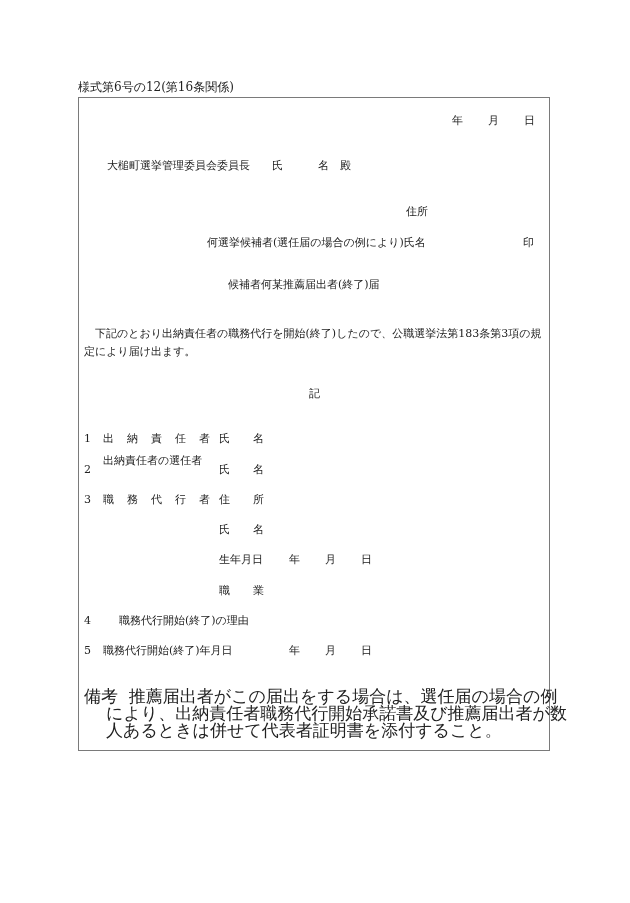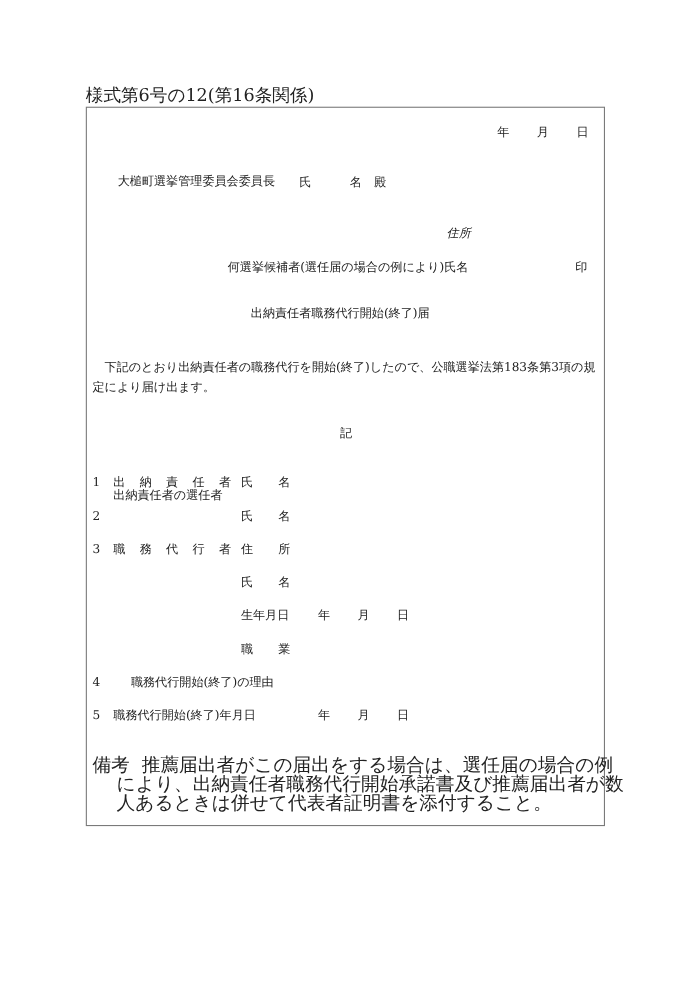--- a/index.html
+++ b/index.html
@@ -10,21 +10,21 @@
     body {
       width: 630px;
       height: 903px;
       position: relative;
       font-family: "DejaVu Serif", "Liberation Serif", serif;
       color: #222;
       font-size: 11px;
       overflow: hidden;
     }
     .abs { position: absolute; white-space: nowrap; line-height: 14px; }
-    .form-number { left: 78px; top: 80px; font-size: 16px; }
+    .form-number { left: 78px; top: 80px; font-size: 12px; }
     .frame {
       position: absolute;
       left: 78px;
       top: 97px;
       width: 472px;
       height: 654px;
       border: 1.5px solid #7a7a7a;
       box-sizing: border-box;
     }
     .para {
@@ -59,44 +59,44 @@
 
 <span class="abs" style="left:452px; top:114px;">年</span>
 <span class="abs" style="left:488px; top:114px;">月</span>
 <span class="abs" style="left:524px; top:114px;">日</span>
 
 <span class="abs" style="left:107px; top:159px;font-family:Liberation Mono, monospace;">大槌町選挙管理委員会委員長</span>
 <span class="abs" style="left:272px; top:159px;">氏</span>
 <span class="abs" style="left:318px; top:159px;">名</span>
 <span class="abs" style="left:340px; top:159px;">殿</span>
 
-<span class="abs" style="left:406px; top:205px;font-style:italic;">住所</span>
+<span class="abs" style="left:406px; top:205px;">住所</span>
 <span class="abs" style="left:207px; top:236px;">何選挙候補者(選任届の場合の例により)氏名</span>
 <span class="abs" style="left:523px; top:236px;">印</span>
 
-<span class="abs" style="left:228px; top:278px;">出納責任者職務代行開始(終了)届</span>
+<span class="abs" style="left:228px; top:278px;">候補者何某推薦届出者(終了)届</span>
 
 <div class="para">下記のとおり出納責任者の職務代行を開始(終了)したので、公職選挙法第183条第3項の規定により届け出ます。</div>
 
 <span class="abs" style="left:309px; top:387px;">記</span>
 
 <div>
   <span class="abs" style="left:84px; top:432px;">1</span>
   <span class="abs" style="left:103px; top:432px;">出</span>
   <span class="abs" style="left:127px; top:432px;">納</span>
   <span class="abs" style="left:151px; top:432px;">責</span>
   <span class="abs" style="left:175px; top:432px;">任</span>
   <span class="abs" style="left:199px; top:432px;">者</span>
   <span class="abs" style="left:219px; top:432px;">氏</span>
   <span class="abs" style="left:253px; top:432px;">名</span>
 </div>
 
 <div>
   <span class="abs" style="left:84px; top:463px;">2</span>
-  <span class="abs" style="left:103px; top:444px;text-align:right;">出納責任者の選任者</span>
+  <span class="abs" style="left:103px; top:454px;text-align:right;">出納責任者の選任者</span>
   <span class="abs" style="left:219px; top:463px;">氏</span>
   <span class="abs" style="left:253px; top:463px;">名</span>
 </div>
 
 <div>
   <span class="abs" style="left:84px; top:493px;">3</span>
   <span class="abs" style="left:103px; top:493px;">職</span>
   <span class="abs" style="left:127px; top:493px;">務</span>
   <span class="abs" style="left:151px; top:493px;">代</span>
   <span class="abs" style="left:175px; top:493px;">行</span>

